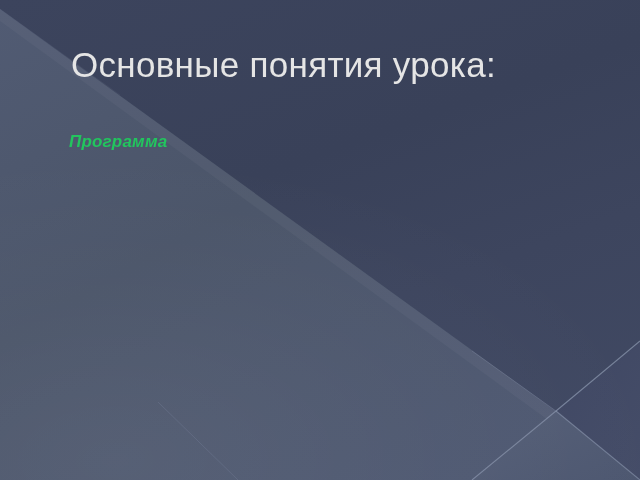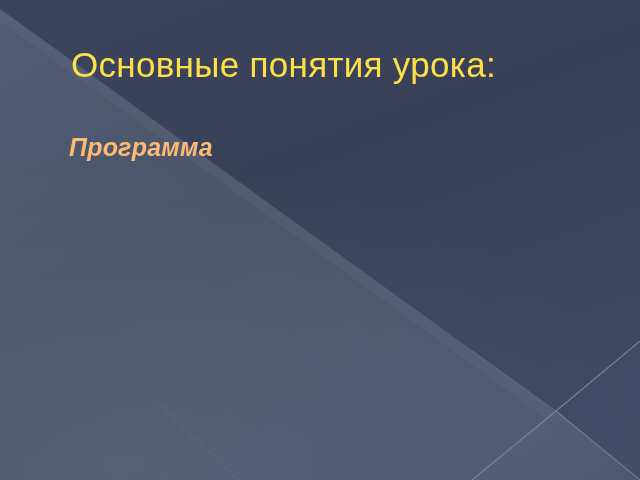--- a/index.html
+++ b/index.html
@@ -70,40 +70,40 @@
     position: absolute;
     left: 71px;
     top: 44px;
     width: 520px;
     margin: 0;
     font-family: "Liberation Sans", sans-serif;
     font-size: 35px;
     font-weight: 400;
     line-height: 1.18;
     letter-spacing: 0.3px;
-    color: #fde047;
+    color: #e5e5e5;
     white-space: nowrap;
   }
 
   .body-block {
     position: absolute;
     left: 69px;
     top: 131px;
     width: 500px;
   }
 
   .body-line {
     margin: 0;
     font-family: "Liberation Sans", sans-serif;
-    font-size: 25px;
+    font-size: 17px;
     font-weight: bold;
     font-style: italic;
     line-height: 1.3;
     letter-spacing: 0.2px;
-    color: #fdba74;
+    color: #22c55e;
     white-space: nowrap;
   }
 </style>
 </head>
 <body>
 
 <div class="slide">
 
   <div class="bg-base"></div>
 

